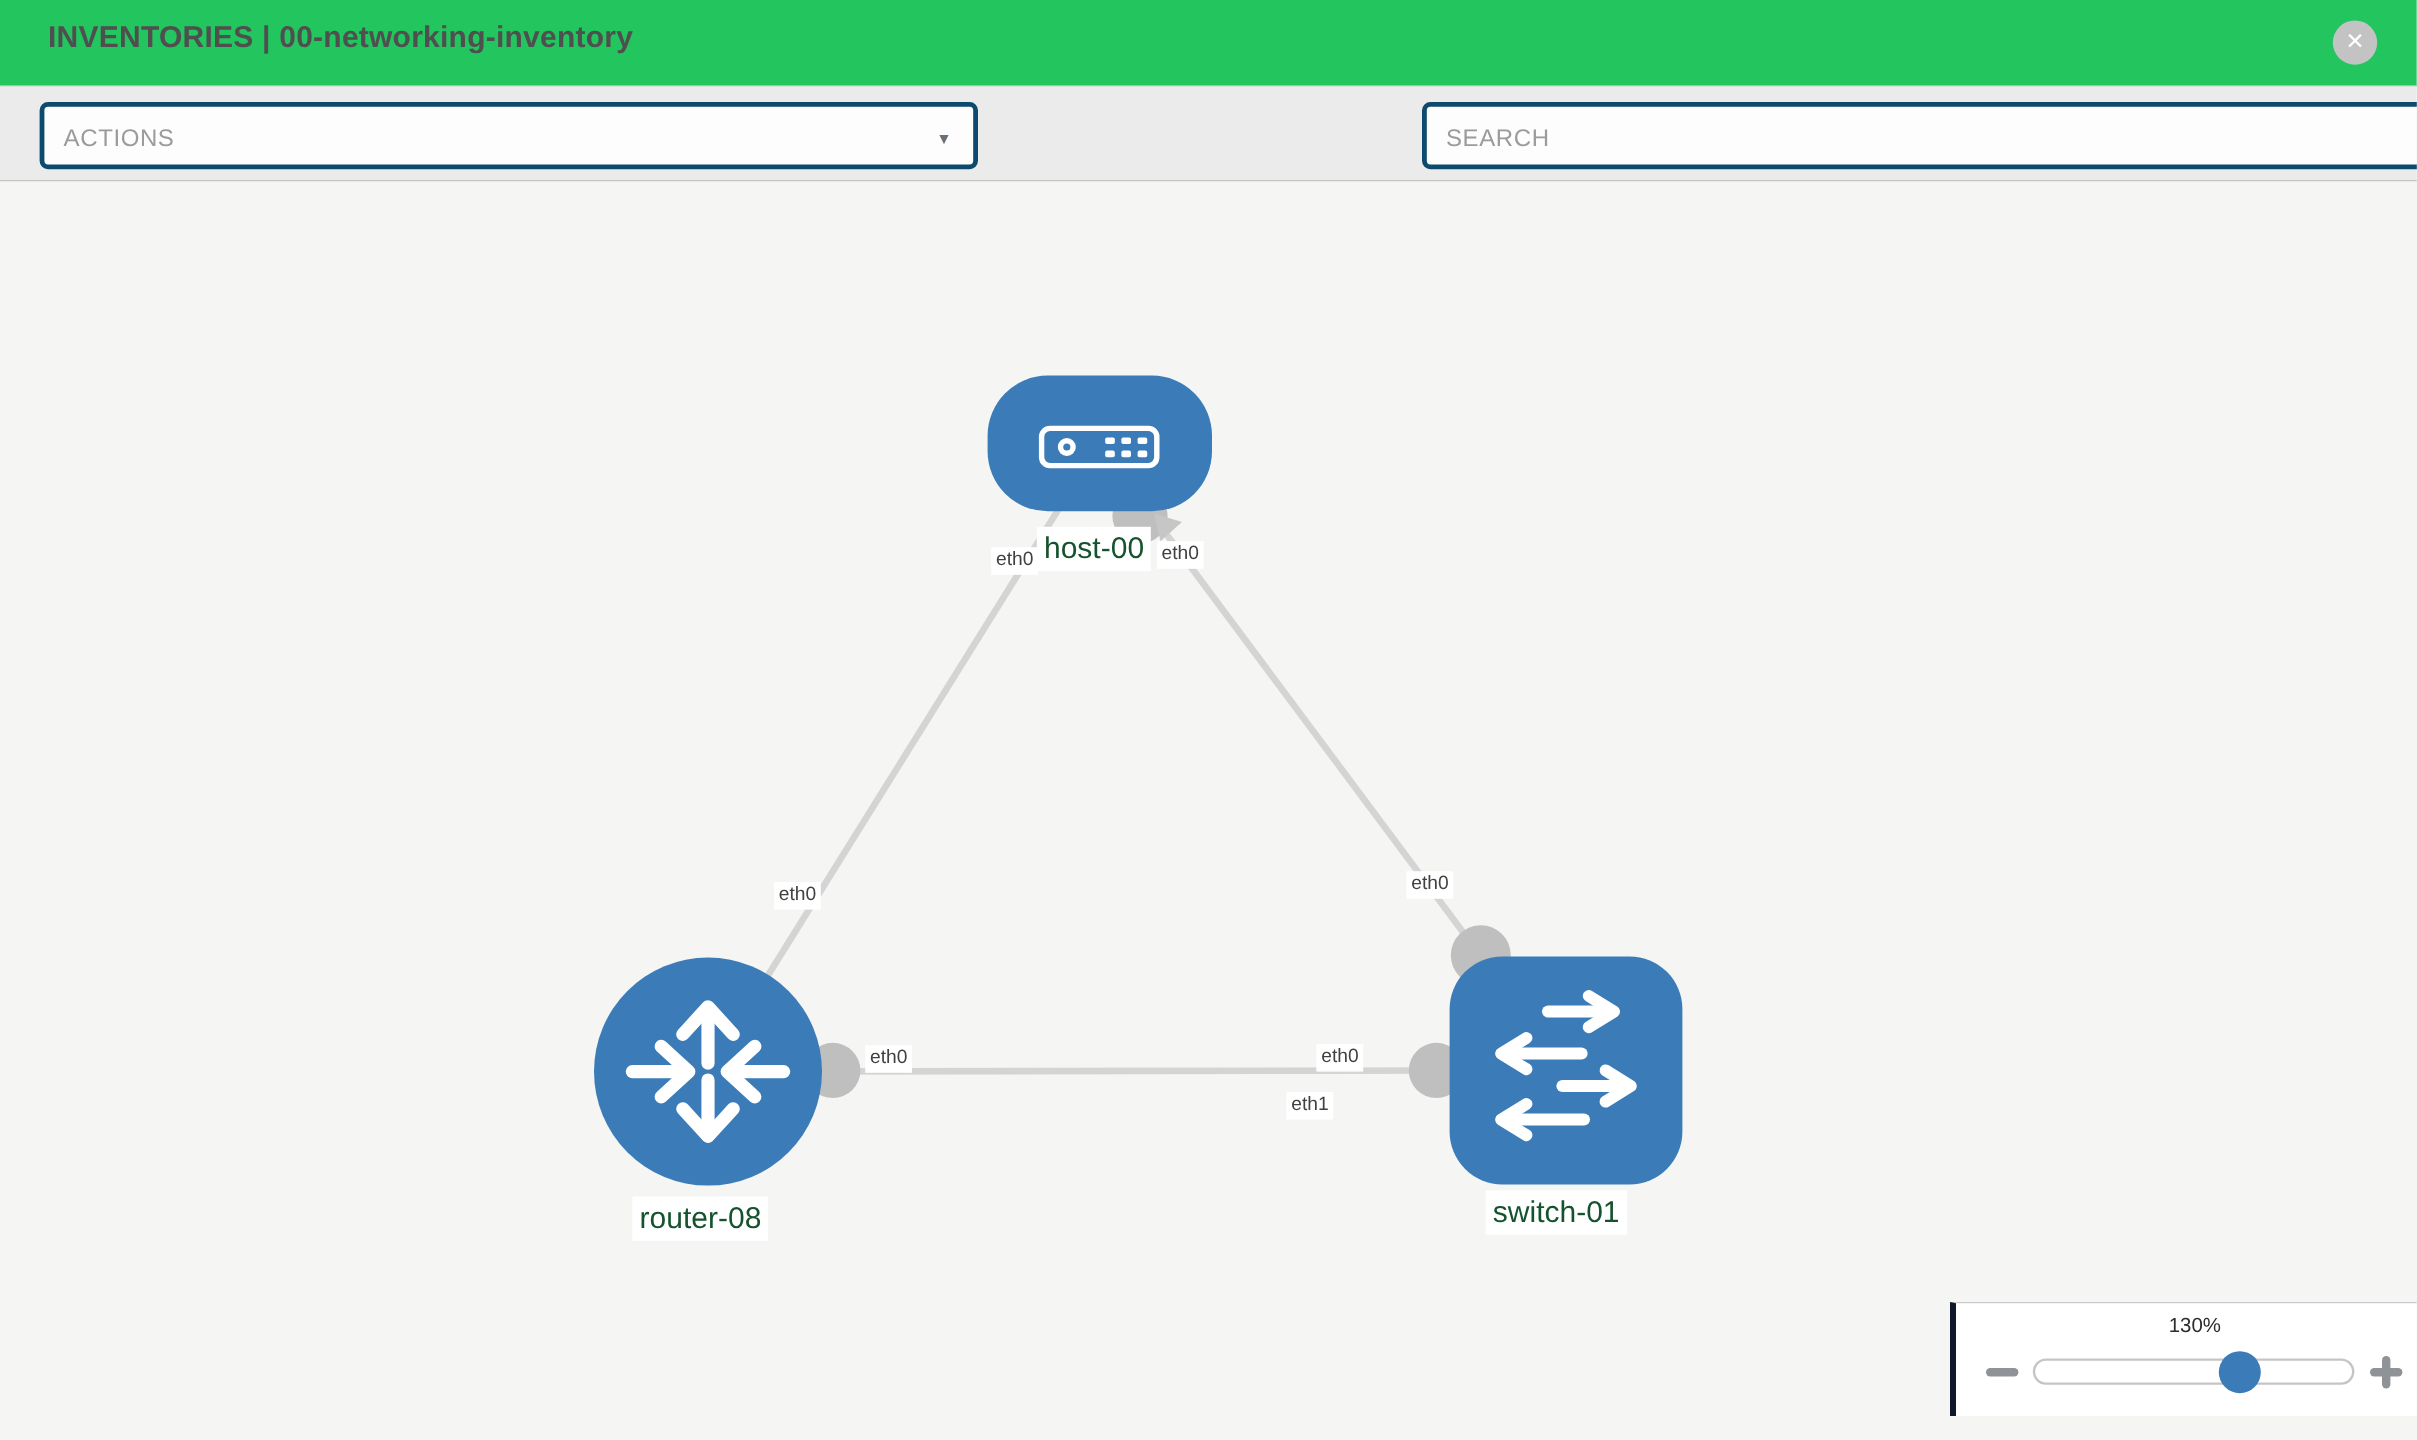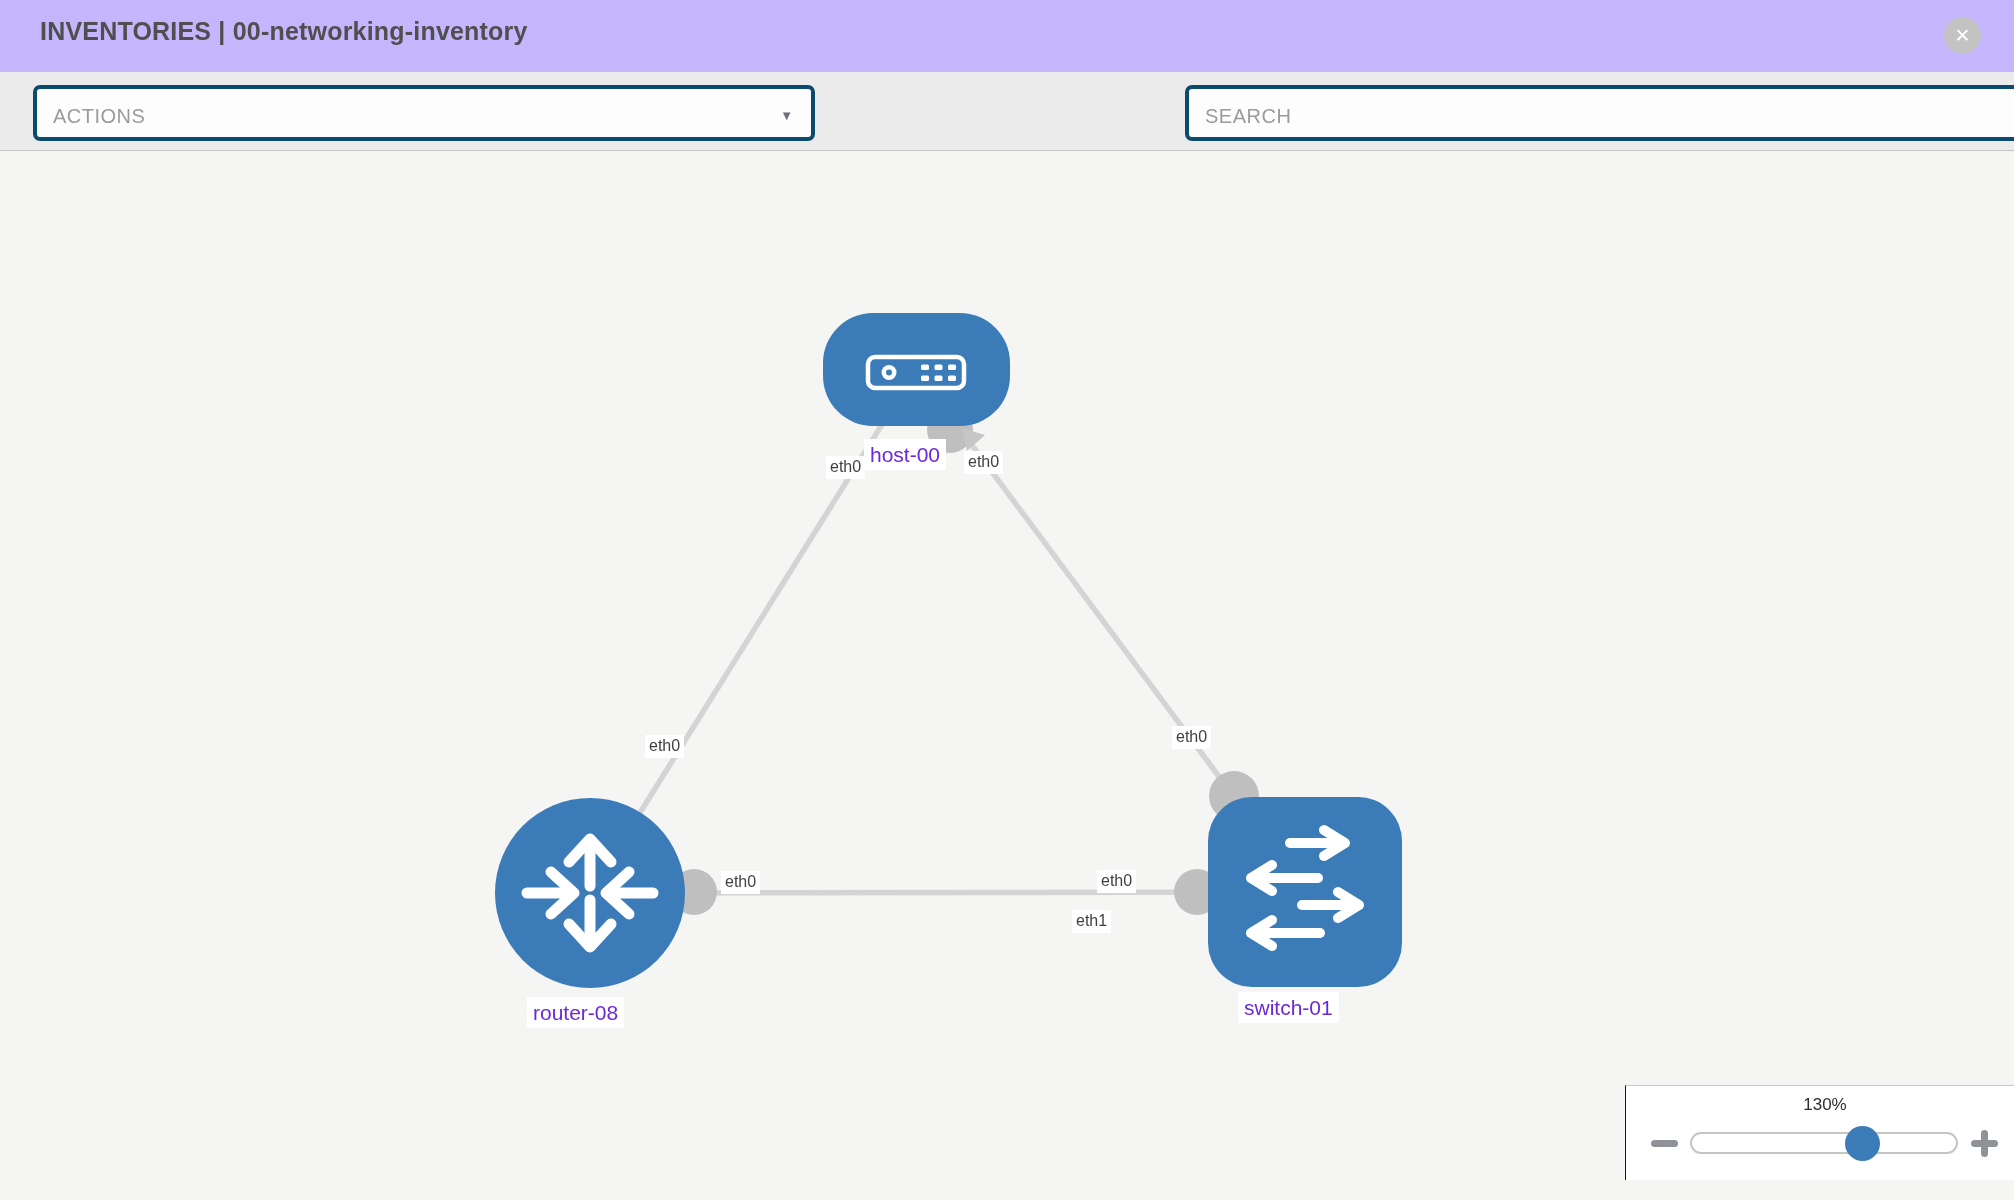--- a/index.html
+++ b/index.html
@@ -6,21 +6,21 @@
   html, body {
     width: 2014px; height: 1200px;
     font-family: "Liberation Sans", "DejaVu Sans", sans-serif;
     background: #f5f5f4;
     overflow: hidden;
     position: relative;
   }
   
   .header {
     position: absolute; left: 0; top: 0; width: 2014px; height: 72px;
-    background: #c4b5fd; border-bottom: 1px solid #c3c3c3;
+    background: #22c55e; border-bottom: 1px solid #c3c3c3;
   }
   .header-title {
     position: absolute; left: 40px; top: 0; height: 62px; line-height: 62px;
     font-size: 25px; font-weight: bold; color: #4f4f4f; letter-spacing: 0.2px;
   }
   .close-btn {
     position: absolute; left: 1944px; top: 17px; width: 37px; height: 37px;
     border-radius: 50%; background: #c3c3c3; cursor: pointer;
     display: flex; align-items: center; justify-content: center;
   }
@@ -50,25 +50,25 @@
   
   .canvas {
     position: absolute; left: 0; top: 152px; width: 2014px; height: 1048px;
     background: #f5f5f4;
   }
   .canvas svg { position: absolute; left: 0; top: 0; }
   .chip {
     position: absolute; background: #ffffff; color: #414141;
     font-size: 16px; line-height: 1.3; padding: 1px 4px; white-space: nowrap;
   }
-  .node-label { font-size: 21px; color: #6d28d9; padding: 2px 6px; }
+  .node-label { font-size: 25px; color: #14532d; padding: 2px 6px; }
   
   .zoom-panel {
     position: absolute; left: 1625px; top: 1085px; width: 389px; height: 95px;
-    background: #ffffff; border-top: 1px solid #c9c9c9; border-left: 1px solid #0f172a;
+    background: #ffffff; border-top: 1px solid #c9c9c9; border-left: 5px solid #0f172a;
   }
   .zoom-level {
     position: absolute; left: 159px; top: 9px; width: 80px; text-align: center;
     font-size: 17px; color: #2d2d2d;
   }
   .zoom-minus {
     position: absolute; left: 25px; top: 54px; width: 27px; height: 7px;
     border-radius: 4px; background: #8f9398; cursor: pointer;
   }
   .zoom-track {

